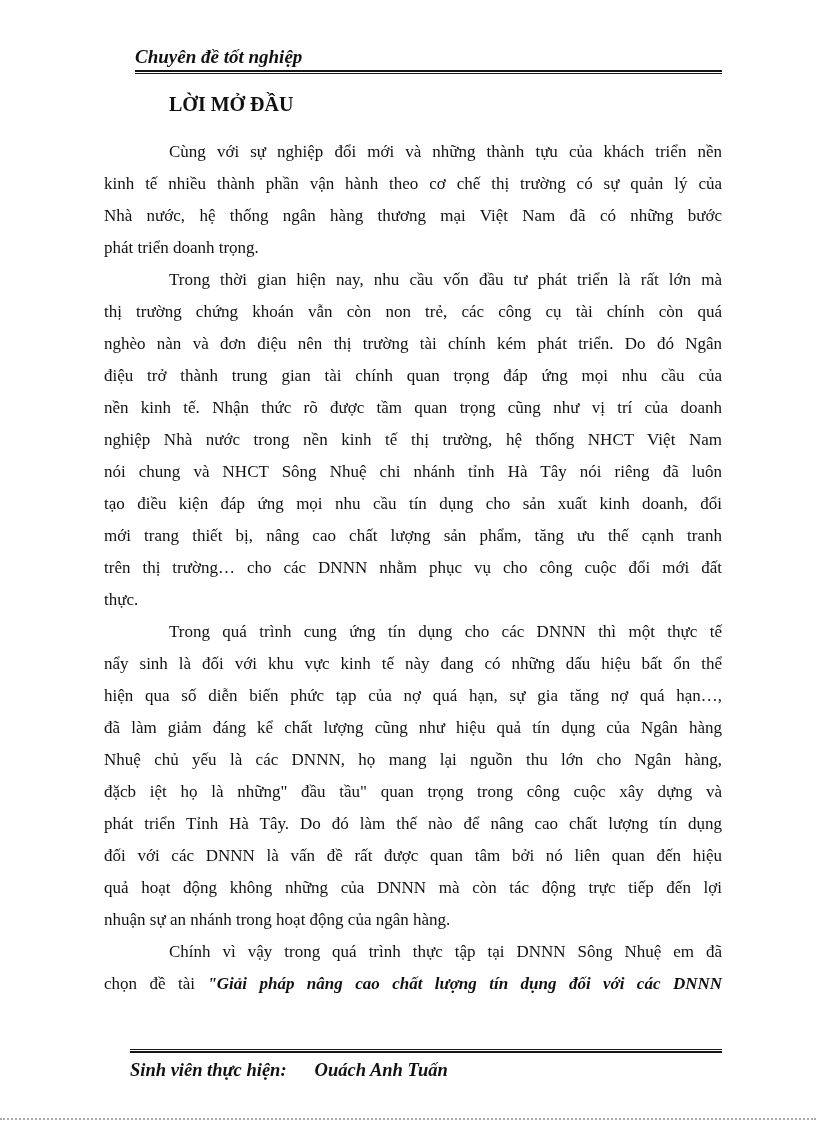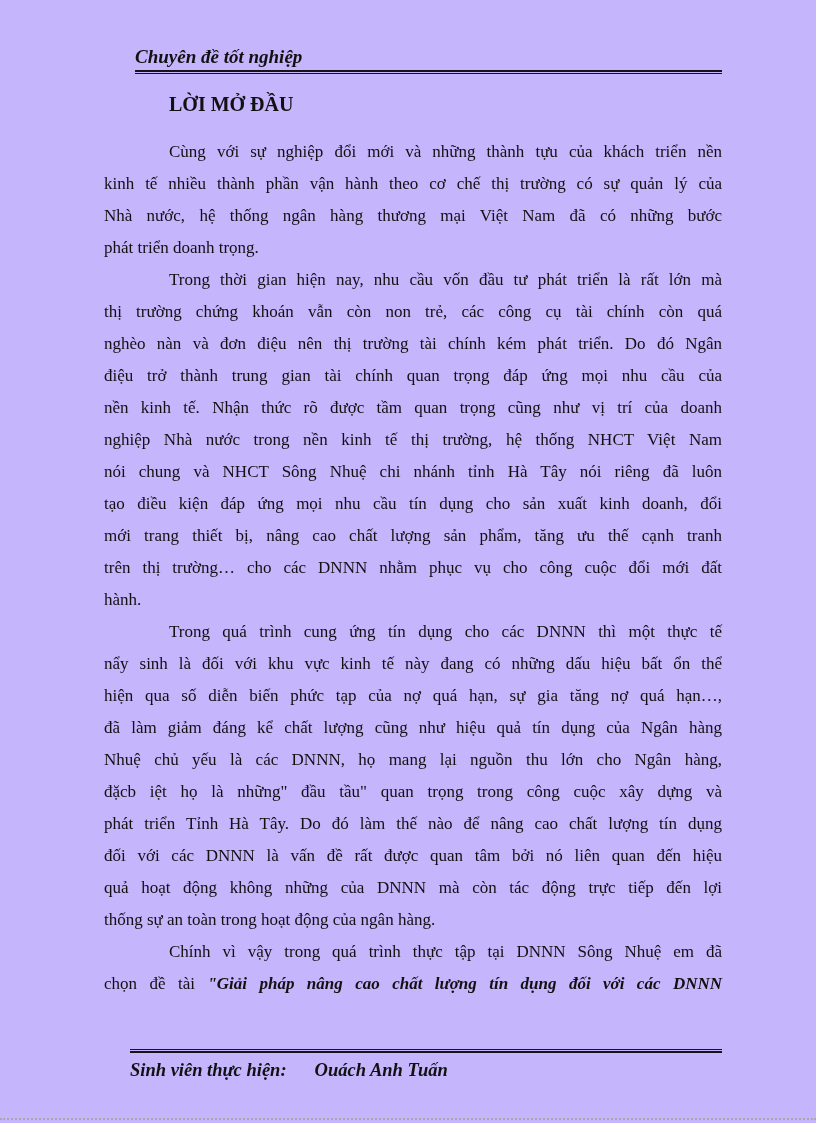--- a/index.html
+++ b/index.html
@@ -1,21 +1,21 @@
 <!DOCTYPE html>
 <html><head>
 <meta charset="utf-8">
 <style>
   * { margin: 0; padding: 0; box-sizing: border-box; }
   html, body { background: #e8e8e8; }
   .page {
     position: relative;
     width: 816px;
     height: 1123px;
-    background: #c4b5fd;
+    background: #ffffff;
     margin: 0 auto;
     overflow: hidden;
     font-family: "Liberation Serif", "DejaVu Serif", serif;
     color: #111111;
   }
   
   .header {
     position: absolute;
     left: 135px;
     width: 587px;
@@ -118,32 +118,32 @@
     <div class="line indent">Trong thời gian hiện nay, nhu cầu vốn đầu tư phát triển là rất lớn mà</div>
     <div class="line">thị trường chứng khoán vẫn còn non trẻ, các công cụ tài chính còn quá</div>
     <div class="line">nghèo nàn và đơn điệu nên thị trường tài chính kém phát triển. Do đó Ngân</div>
     <div class="line">điệu trở thành trung gian tài chính quan trọng đáp ứng mọi nhu cầu của</div>
     <div class="line">nền kinh tế. Nhận thức rõ được tầm quan trọng cũng như vị trí của doanh</div>
     <div class="line">nghiệp Nhà nước trong nền kinh tế thị trường, hệ thống NHCT Việt Nam</div>
     <div class="line">nói chung và NHCT Sông Nhuệ chi nhánh tỉnh Hà Tây nói riêng đã luôn</div>
     <div class="line">tạo điều kiện đáp ứng mọi nhu cầu tín dụng cho sản xuất kinh doanh, đổi</div>
     <div class="line">mới trang thiết bị, nâng cao chất lượng sản phẩm, tăng ưu thế cạnh tranh</div>
     <div class="line">trên thị trường… cho các DNNN nhằm phục vụ cho công cuộc đổi mới đất</div>
-    <div class="line last">hành.</div>
+    <div class="line last">thực.</div>
 
     <div class="line indent">Trong quá trình cung ứng tín dụng cho các DNNN thì một thực tế</div>
     <div class="line">nẩy sinh là đối với khu vực kinh tế này đang có những dấu hiệu bất ổn thể</div>
     <div class="line">hiện qua số diễn biến phức tạp của nợ quá hạn, sự gia tăng nợ quá hạn…,</div>
     <div class="line">đã làm giảm đáng kể chất lượng cũng như hiệu quả tín dụng của Ngân hàng</div>
     <div class="line">Nhuệ chủ yếu là các DNNN, họ mang lại nguồn thu lớn cho Ngân hàng,</div>
     <div class="line">đặcb iệt họ là những" đầu tầu" quan trọng trong công cuộc xây dựng và</div>
     <div class="line">phát triển Tỉnh Hà Tây. Do đó làm thế nào để nâng cao chất lượng tín dụng</div>
     <div class="line">đối với các DNNN là vấn đề rất được quan tâm bởi nó liên quan đến hiệu</div>
     <div class="line">quả hoạt động không những của DNNN mà còn tác động trực tiếp đến lợi</div>
-    <div class="line last">thống sự an toàn trong hoạt động của ngân hàng.</div>
+    <div class="line last">nhuận sự an nhánh trong hoạt động của ngân hàng.</div>
 
     <div class="line indent">Chính vì vậy trong quá trình thực tập tại DNNN Sông Nhuệ em đã</div>
     <div class="line"><span>chọn đề tài </span><span class="em">"Giải pháp nâng cao chất lượng tín dụng đối với các DNNN</span></div>
   </div>
 
   <div class="footer">
     <div class="footer-rule"></div>
     <div class="footer-text">
       <span>Sinh viên thực hiện:</span><span class="name">Ouách Anh Tuấn</span>
     </div>

